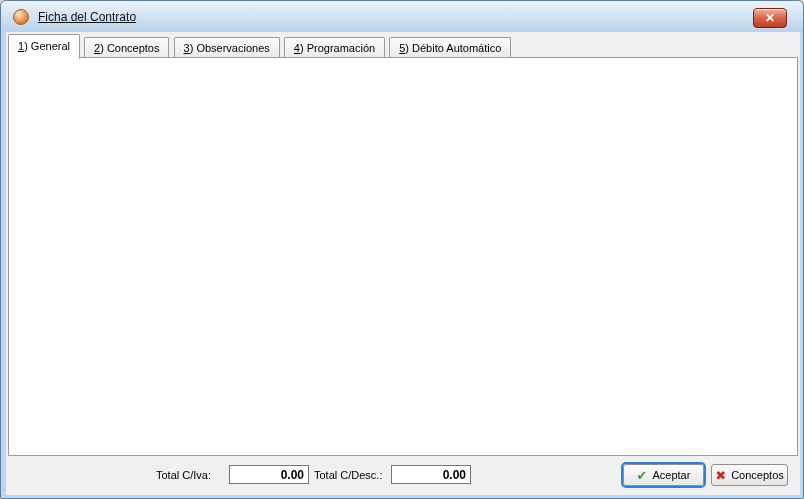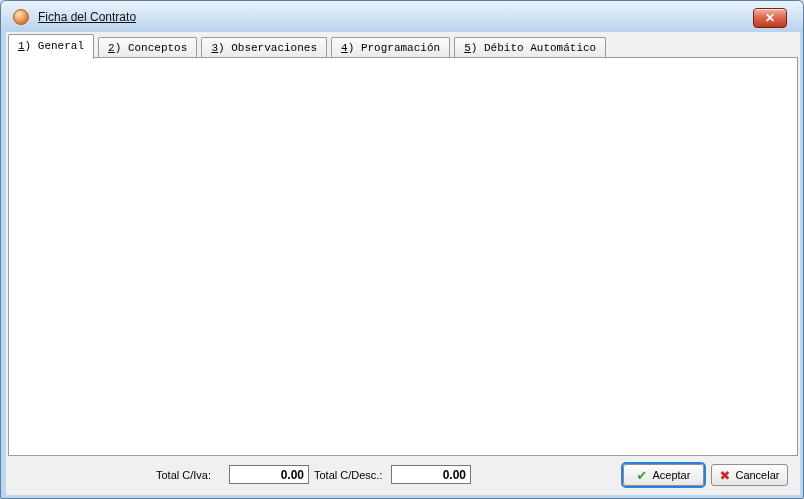--- a/index.html
+++ b/index.html
@@ -5,21 +5,21 @@
   html,body{margin:0;padding:0;background:#d8d8d8;font-family:"Liberation Sans",sans-serif;}
   *{box-sizing:border-box;}
   .abs{position:absolute;}
   .win{position:relative;width:804px;height:499px;background:#bdd6ee;border:1px solid #5f7f9e;border-radius:6px 6px 2px 2px;overflow:hidden;font-size:11px;color:#000;}
   .titlebar{left:0;top:0;width:100%;height:31px;background:linear-gradient(#eaf3fc,#cfe1f3 55%,#b9d2ea);border-radius:5px 5px 0 0;}
   .appicon{left:12px;top:8px;width:16px;height:16px;border-radius:50%;background:radial-gradient(circle at 35% 30%,#fbe3c8,#eda05c 45%,#c96a1e 85%);border:1px solid #a95f1f;}
   .title-text{left:37px;top:9px;font-size:12px;color:#111;text-decoration:underline;}
   .close-btn{left:752px;top:7px;width:34px;height:20px;background:linear-gradient(#f2b5a4,#dd6a50 45%,#b93a22);border:1px solid #79200f;border-radius:4px;box-shadow:inset 0 1px 0 rgba(255,255,255,.65);color:#fff;font-weight:bold;font-size:12px;text-align:center;line-height:18px;cursor:pointer;}
   .client{left:5px;top:31px;width:794px;height:463px;background:#f0f0f0;}
   .tabstrip{left:7px;top:33px;height:24px;white-space:nowrap;}
-  .tab{display:inline-block;vertical-align:bottom;margin-top:2px;height:22px;line-height:20px;padding:0 9px;background:linear-gradient(#fbfbfb,#e9e9e9);border:1px solid #9b9b9b;border-bottom:none;border-radius:2px 2px 0 0;margin-right:1px;cursor:pointer;font-family:Liberation Mono, monospace;}
+  .tab{display:inline-block;vertical-align:bottom;margin-top:2px;height:22px;line-height:20px;padding:0 9px;background:linear-gradient(#fbfbfb,#e9e9e9);border:1px solid #9b9b9b;border-bottom:none;border-radius:2px 2px 0 0;margin-right:1px;cursor:pointer;}
   .tab.active{margin-top:0;height:25px;line-height:23px;background:#fff;position:relative;z-index:3;}
   .page{left:7px;top:56px;width:790px;height:399px;background:#fff;border:1px solid #9b9b9b;z-index:1;}
   .lbl{height:15px;line-height:15px;text-align:right;white-space:nowrap;}
   .lbl-left{height:15px;line-height:15px;text-align:center;white-space:nowrap;}
   .inp{height:18px;border:1px solid #757575;background:#fff;padding:0 3px;font-family:"Liberation Sans",sans-serif;font-size:11px;color:#000;}
   .inp.num{text-align:right;}
   .inp.green{background:#e4f6e2;}
   .inp.gray{background:#e9e9e9;}
   .inp.dim{color:#7a7a7a;}
   .inp.focused{border:3px solid #1474d4;height:22px;padding-right:2px;}
@@ -210,16 +210,16 @@
   <div class="abs lbl-left" style="left:155px;top:467px;">Total C/Iva:</div>
   <input class="abs total-inp" style="left: 228px; top: 464px; width: 80px;" readonly="" value="0.00">
   <div class="abs lbl-left" style="left:313px;top:467px;">Total C/Desc.:</div>
   <input class="abs total-inp" style="left: 390px; top: 464px; width: 80px;" readonly="" value="0.00">
   <div class="abs btn btn-primary" style="left:622px;top:463px;width:81px;height:22px;">
     <span class="icon-accept">✔</span>
     <span>Aceptar</span>
   </div>
   <div class="abs btn" style="left:710px;top:463px;width:77px;height:22px;">
     <span class="icon-cancel">✖</span>
-    <span>Cancelar</span>
+    <span>Conceptos</span>
   </div>
 
 </div>
 
 </body></html>

